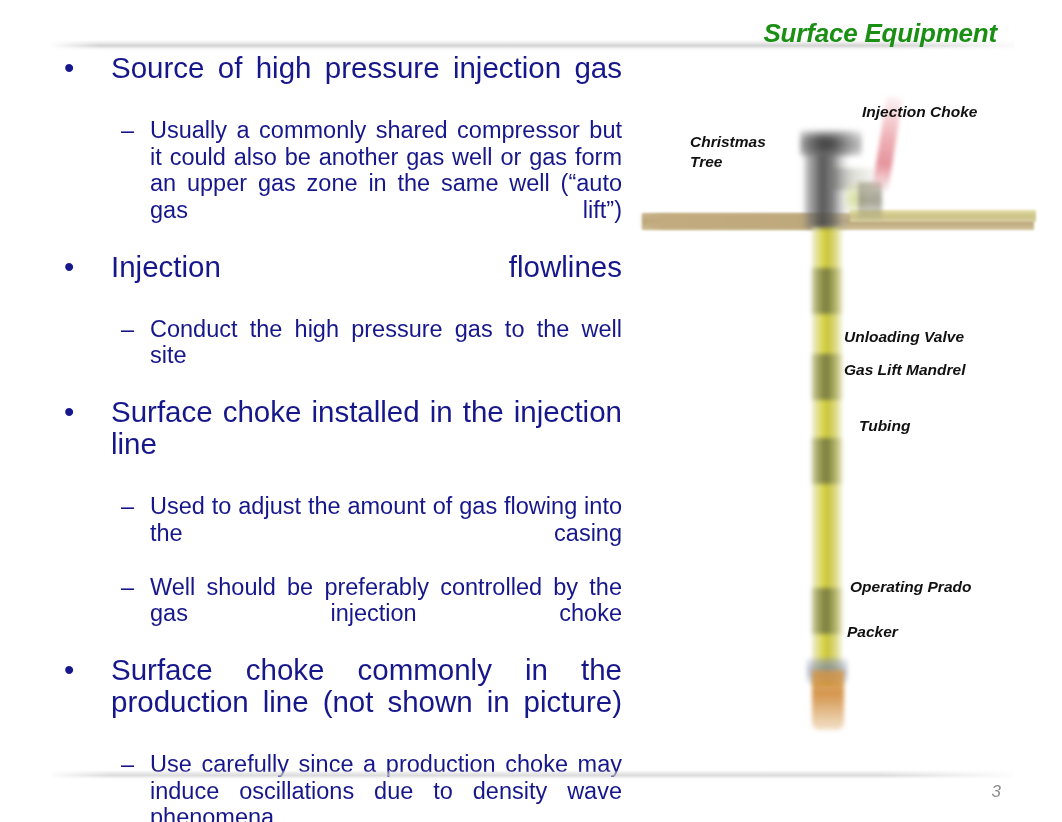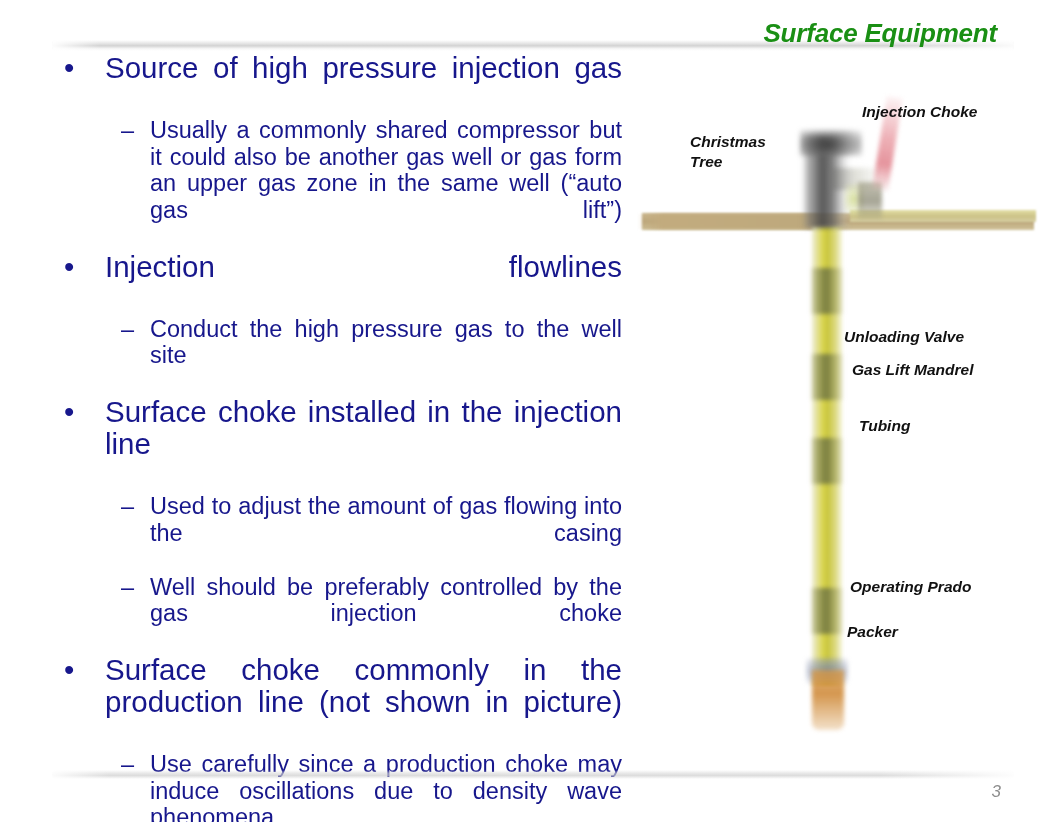--- a/index.html
+++ b/index.html
@@ -86,20 +86,21 @@
     left: 12px;
     top: 0;
     font-size: 29.5px;
     line-height: 32px;
     color: #17178c;
   }
   li.b1 > .txt {
     display: block;
     text-align: justify;
     text-justify: inter-word;
+    margin-left: 6px;
   }
   
   li.b1 > .txt::after,
   li.b2 > .txt::after {
     content: "";
     display: inline-block;
     width: 100%;
   }
 
   ul.lvl2 {
@@ -449,21 +450,21 @@
     <div id="xmas-cap"></div>
     <div id="xmas-arm"></div>
     <div id="valve-green"></div>
     <div id="choke-body"></div>
     <div id="choke-stem"></div>
 
     <div class="fig-label" style="left:228px; top:44px;">Injection Choke</div>
     <div class="fig-label" style="left:56px; top:74px;">Christmas
 Tree</div>
     <div class="fig-label" style="left:210px; top:269px;">Unloading Valve</div>
-    <div class="fig-label" style="left:210px; top:302px;margin-left:8px;">Gas Lift Mandrel</div>
+    <div class="fig-label" style="left:210px; top:302px;">Gas Lift Mandrel</div>
     <div class="fig-label" style="left:210px; top:358px;padding-left:15px;">Tubing</div>
     <div class="fig-label" style="left:216px; top:519px;">Operating Prado</div>
     <div class="fig-label" style="left:213px; top:564px;">Packer</div>
 
   </div>
 
   <div id="footer-rule"></div>
   <div id="footer-rule-fade"></div>
   <div id="footer-page">3</div>
 

